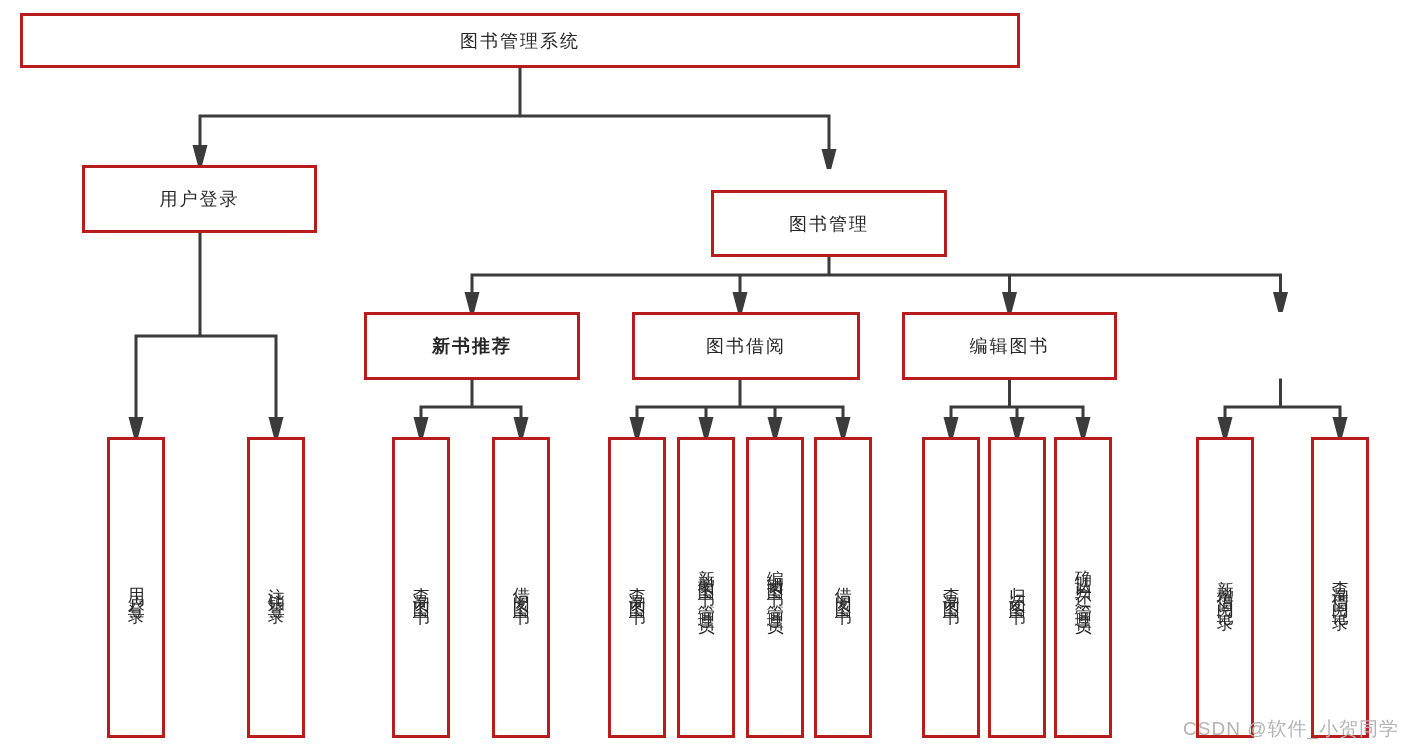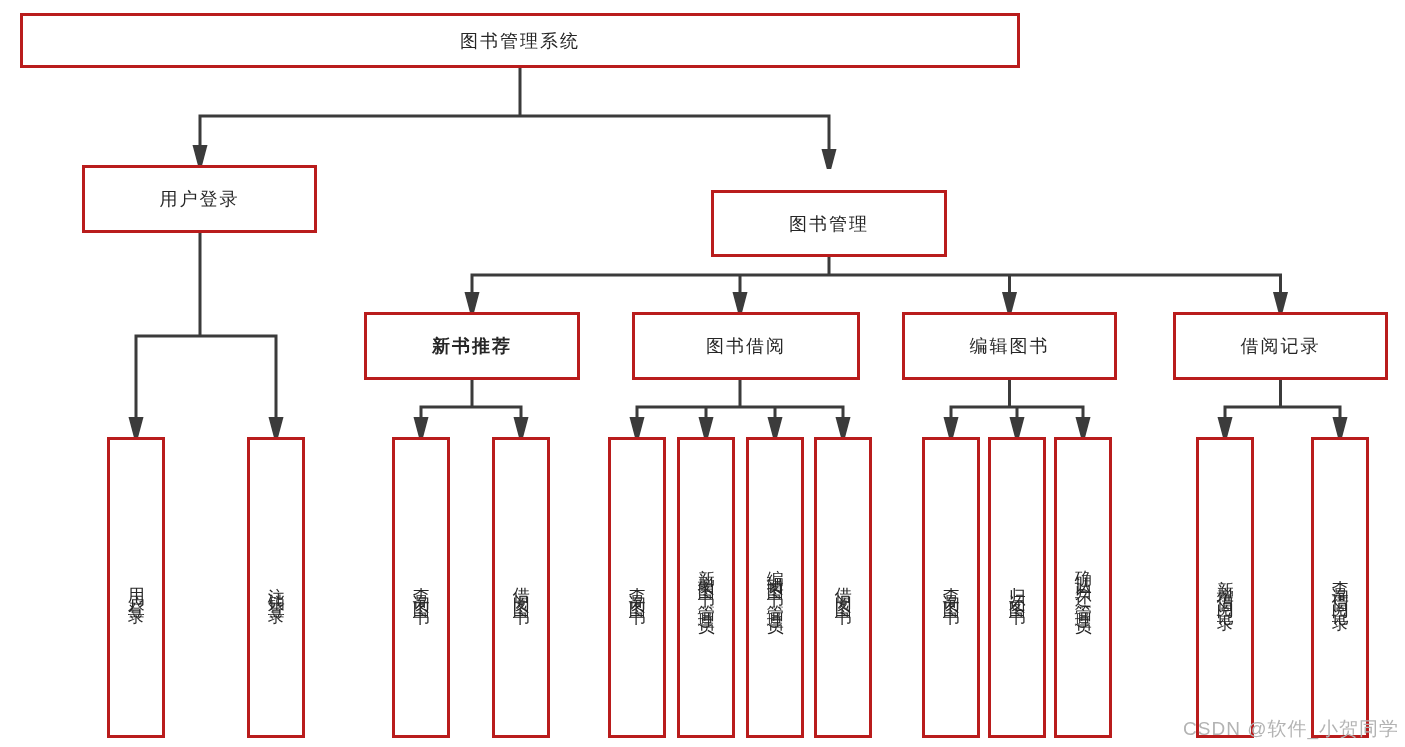--- a/index.html
+++ b/index.html
@@ -99,23 +99,20 @@
 
   <div class="node h n-new-book">
     <span>新书推荐</span>
   </div>
   <div class="node h n-book-borrow">
     <span>图书借阅</span>
   </div>
   <div class="node h n-current-borrow">
     <span>编辑图书</span>
   </div>
-  <div class="node h n-borrow-records">
-    <span>借阅记录</span>
-  </div>
 
   <div class="node v leaf l1">
     <span class="vtext">用户登录</span>
   </div>
   <div class="node v leaf l2">
     <span class="vtext">注销登录</span>
   </div>
   <div class="node v leaf l3">
     <span class="vtext">查询图书</span>
   </div>

